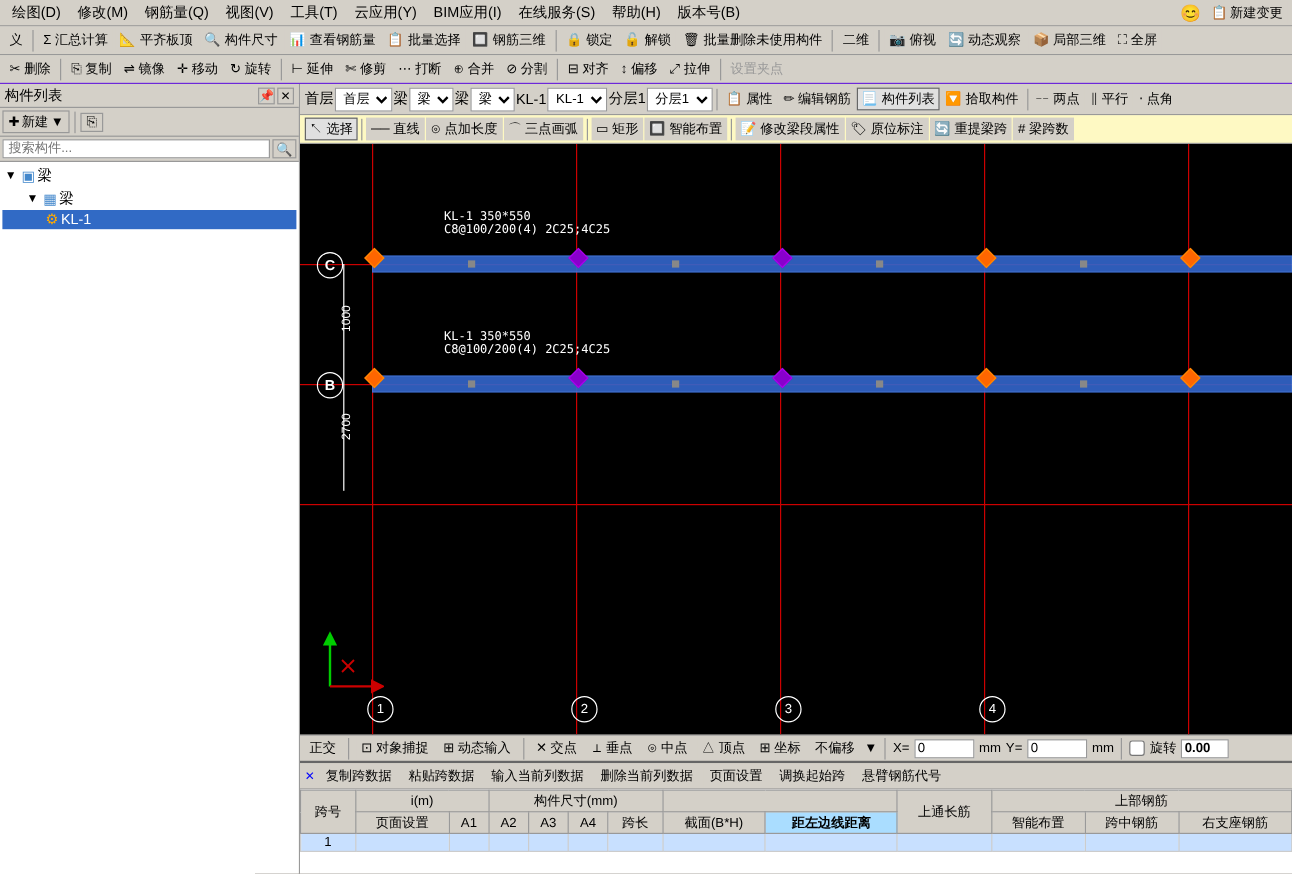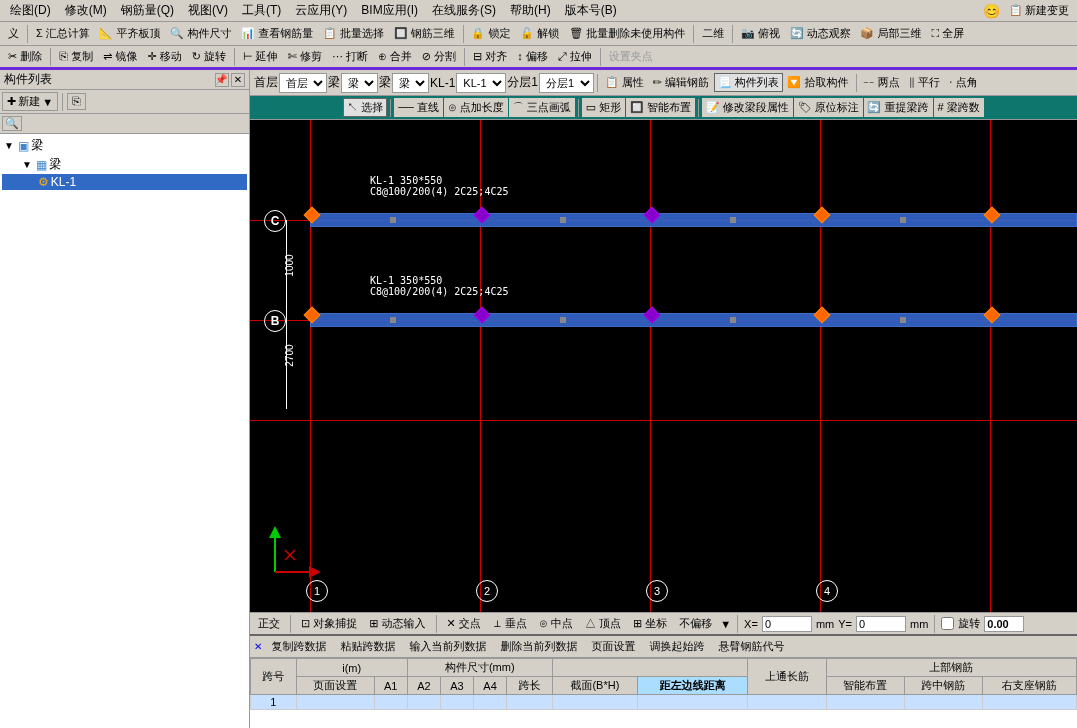--- a/index.html
+++ b/index.html
@@ -3,21 +3,21 @@
   <meta charset="utf-8">
   <style>
     * { margin: 0; padding: 0; box-sizing: border-box; }
     body { font-family: 'SimSun', 'Microsoft YaHei', sans-serif; font-size: 12px; background: #d4d0c8; overflow: hidden; width: 1077px; height: 728px; }
 
     
     .menubar { background: #d4d0c8; border-bottom: 1px solid #999; padding: 2px 4px; display: flex; align-items: center; gap: 2px; height: 22px; }
     .menubar-item { padding: 1px 6px; font-size: 12px; cursor: pointer; white-space: nowrap; }
 
     
-    .toolbar { background: #d4d0c8; border-bottom: 3px solid #6d28d9; padding: 2px 4px; display: flex; align-items: center; gap: 2px; min-height: 24px; flex-wrap: nowrap; overflow: hidden; }
+    .toolbar { background: #d4d0c8; border-bottom: 1px solid #6d28d9; padding: 2px 4px; display: flex; align-items: center; gap: 2px; min-height: 24px; flex-wrap: nowrap; overflow: hidden; }
     .toolbar-btn { background: #d4d0c8; border: 1px solid transparent; padding: 1px 3px; font-size: 11px; cursor: pointer; white-space: nowrap; display: flex; align-items: center; gap: 2px; }
     .toolbar-sep { width: 1px; height: 18px; background: #999; margin: 0 2px; }
 
     
     .main-layout { display: flex; height: calc(728px - 44px); }
 
     
     .left-panel { width: 250px; min-width: 250px; background: #d4d0c8; border-right: 1px solid #999; display: flex; flex-direction: column; }
     .panel-titlebar { background: #d4d0c8; border-bottom: 1px solid #999; padding: 2px 4px; display: flex; align-items: center; justify-content: space-between; font-size: 12px; height: 20px; }
     .panel-title-left { display: flex; align-items: center; gap: 4px; }
@@ -38,21 +38,21 @@
     .tree-grandchild { padding-left: 36px; }
 
     
     .canvas-area { flex: 1; display: flex; flex-direction: column; overflow: hidden; }
     
     
     .cad-toolbar { background: #d4d0c8; border-bottom: 1px solid #999; padding: 1px 4px; display: flex; align-items: center; gap: 1px; height: 26px; overflow: hidden; }
     .cad-select { background: white; border: 1px solid #999; font-size: 11px; padding: 0 2px; height: 20px; }
 
     
-    .sec-toolbar { background: #0f766e; border-bottom: 1px solid #999; padding: 1px 4px; display: flex; align-items: center; gap: 1px; height: 24px; overflow: hidden; justify-content: center; }
+    .sec-toolbar { background: #fef9c3; border-bottom: 1px solid #999; padding: 1px 4px; display: flex; align-items: center; gap: 1px; height: 24px; overflow: hidden; }
 
     
     .drawing-canvas { flex: 1; background: #000; position: relative; overflow: hidden; }
 
     
     .status-bar { background: #d4d0c8; border-top: 1px solid #999; padding: 1px 4px; display: flex; align-items: center; gap: 4px; height: 22px; font-size: 11px; }
     .coord-input { width: 50px; border: 1px solid #999; background: white; padding: 0 2px; font-size: 11px; height: 16px; }
 
     
     .bottom-area { height: 120px; background: #d4d0c8; border-top: 2px solid #666; display: flex; flex-direction: column; }
@@ -149,20 +149,21 @@
         <span>新建</span>
         <span>▼</span>
       </button>
       <div class="toolbar-sep"></div>
       <button class="new-btn">
         <span>⎘</span>
       </button>
     </div>
 
     <div class="search-row">
+      <input type="text" class="search-input" placeholder="搜索构件..." style="">
       <button class="search-btn">
         <span>🔍</span>
       </button>
     </div>
 
     <div class="tree-area">
       <div class="tree-item">
         <span class="tree-expand">▼</span>
         <span style="color:#4488cc;">▣</span>
         <span>梁</span>

